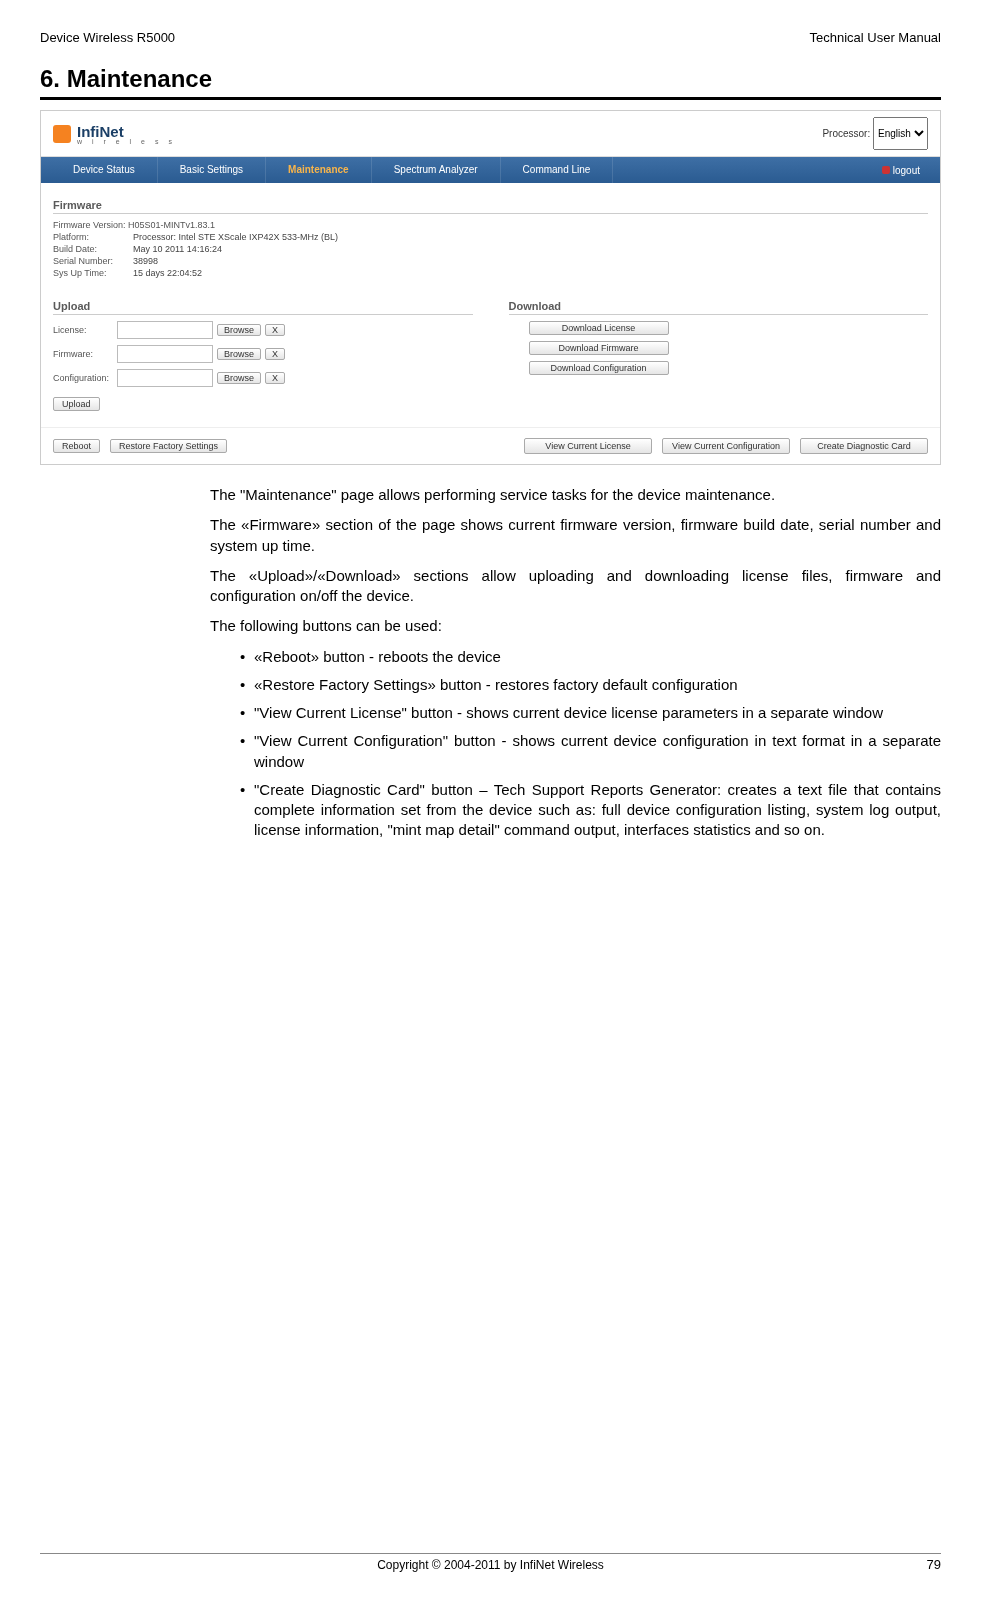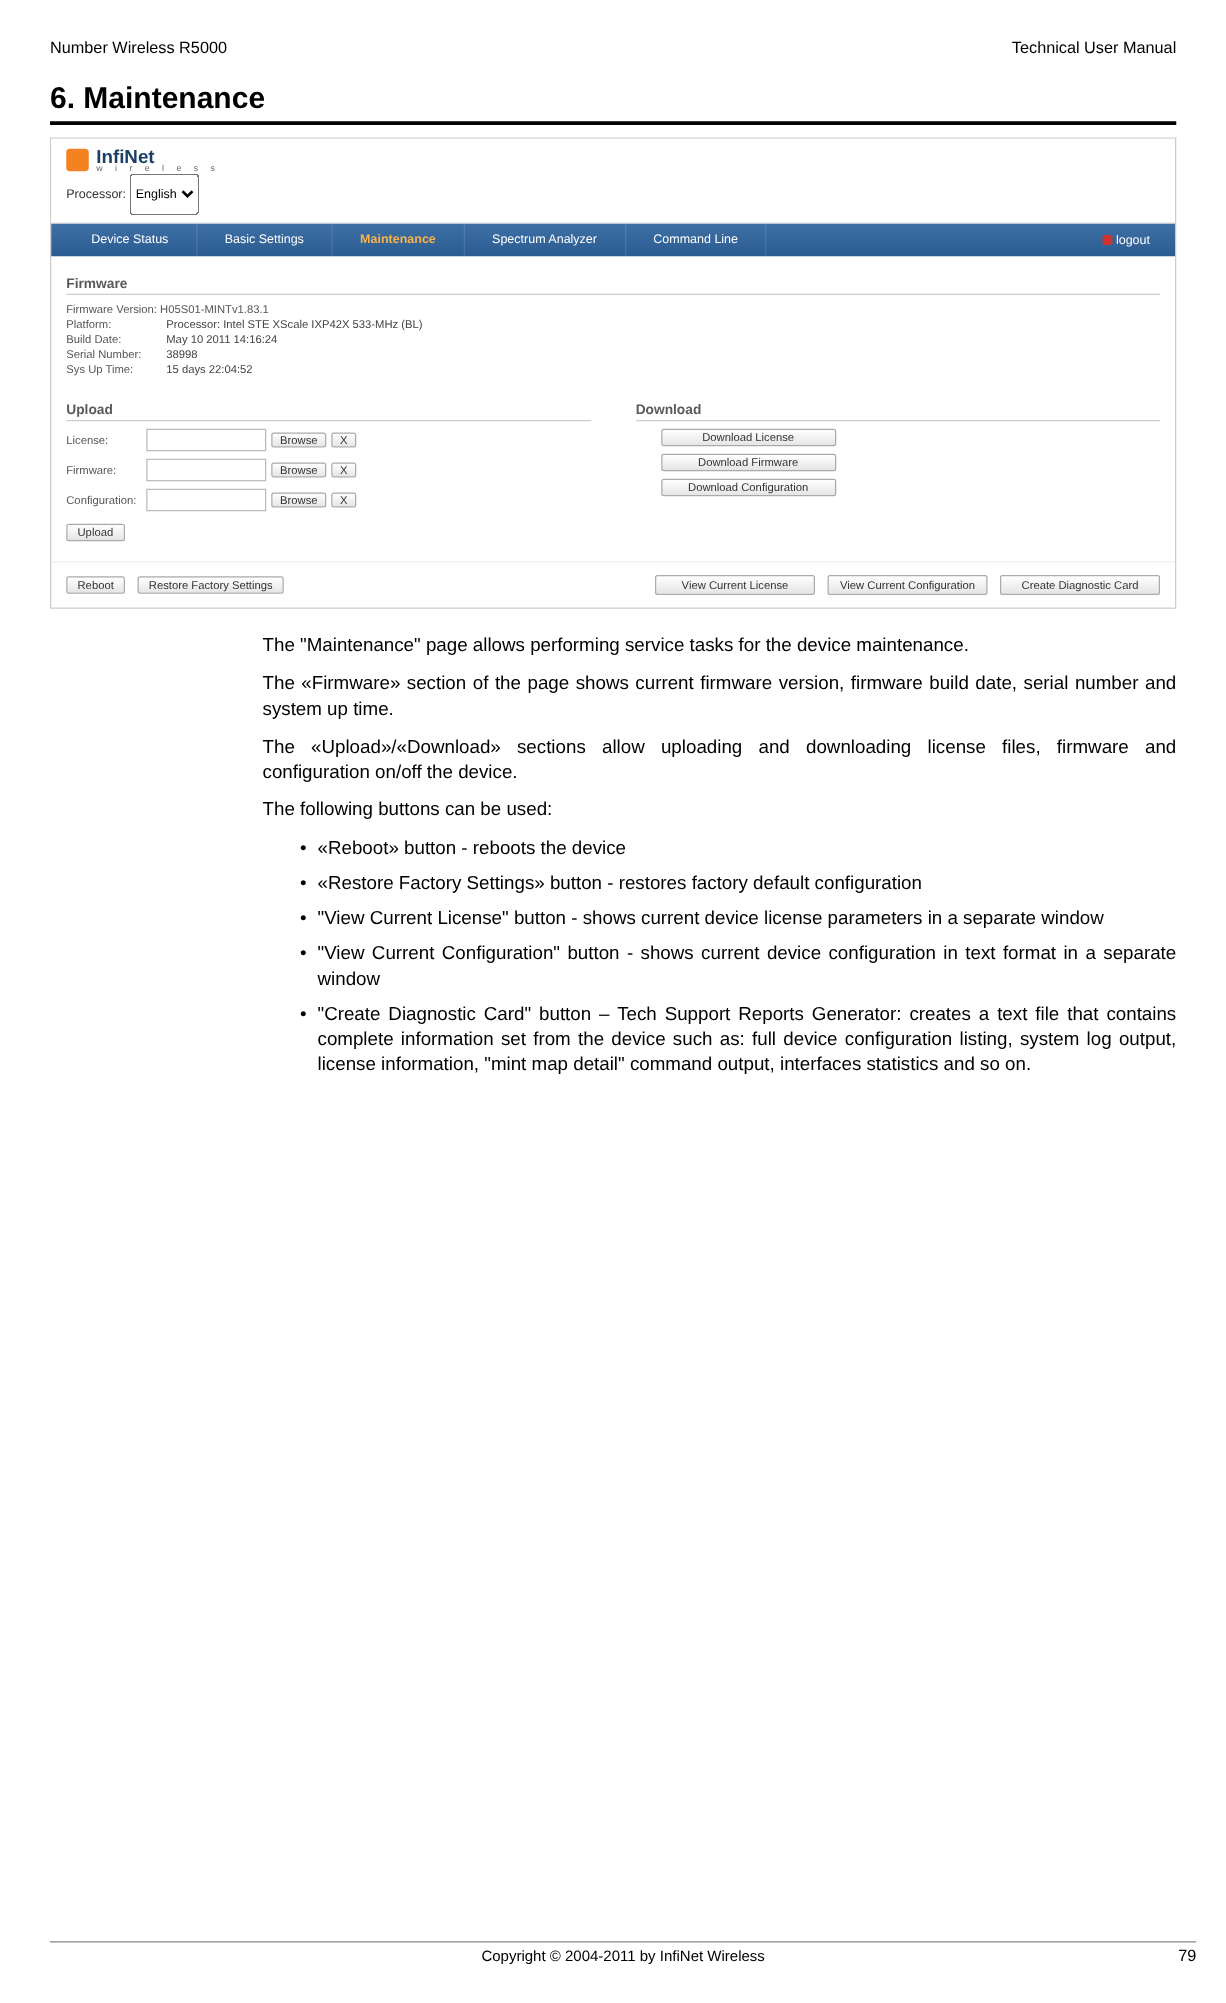--- a/index.html
+++ b/index.html
@@ -35,24 +35,24 @@
     margin: 0 40px;
     border: 1px solid #ccc;
     background: #fff;
     font-size: 10px;
     color: #333;
     position: relative;
   }
   .app-header {
     display: flex;
     justify-content: space-between;
+    align-items: center;
     background: #fff;
     padding: 6px 12px;
     border-bottom: 1px solid #ddd;
-    flex-direction: column;
   }
   .logo {
     display: flex;
     align-items: center;
     gap: 4px;
   }
   .logo-mark {
     width: 18px;
     height: 18px;
     border-radius: 3px;
@@ -192,38 +192,38 @@
     content: "•";
     position: absolute;
     left: 0;
     top: 0;
   }
 
   .page-footer {
     position: absolute;
     bottom: 30px;
     left: 40px;
-    right: 24px;
+    right: 40px;
     border-top: 1px solid #888;
     font-size: 12px;
     padding-top: 4px;
     text-align: center;
   }
   .page-num {
     position: absolute;
     right: 0;
     bottom: 0;
     font-size: 13px;
   }
 </style>
 </head>
 <body>
 
 <div class="page-header">
-  <span>Number Wireless R5000</span>
+  <span>Device Wireless R5000</span>
   <span>Technical User Manual</span>
 </div>
 
 <div class="section-title">6. Maintenance</div>
 <hr class="hr-dark">
 
 <div class="screenshot">
 
   <div class="app-header">
     <div class="logo">

